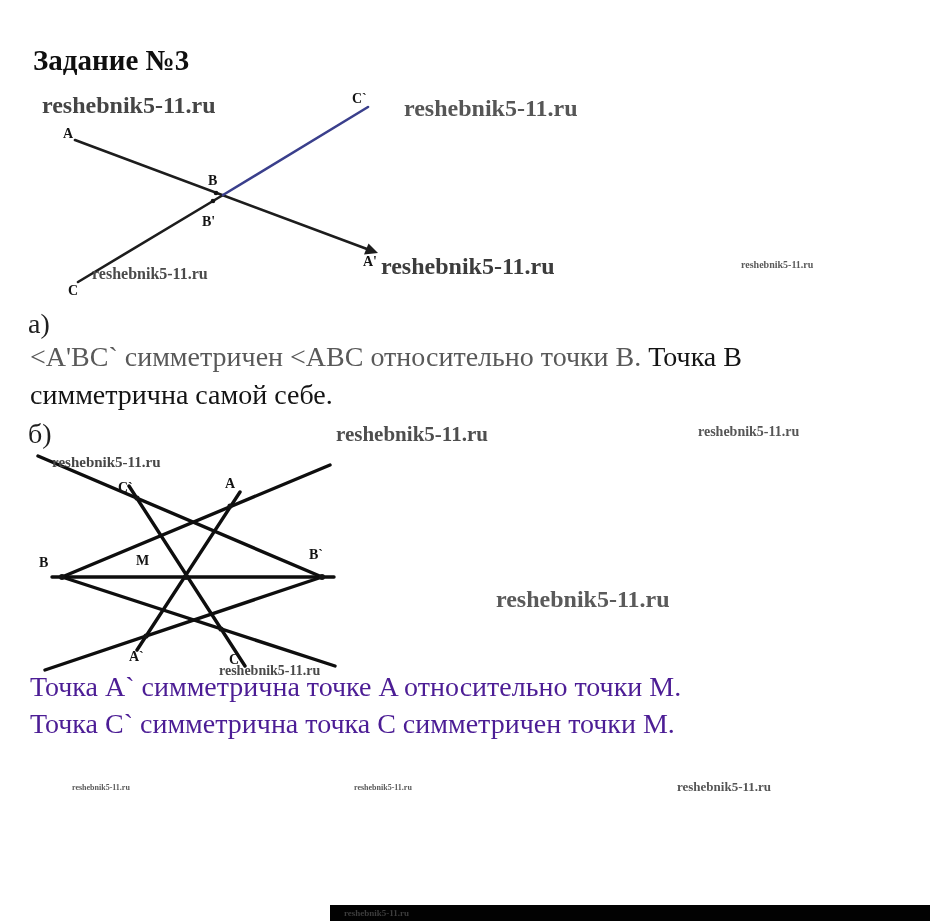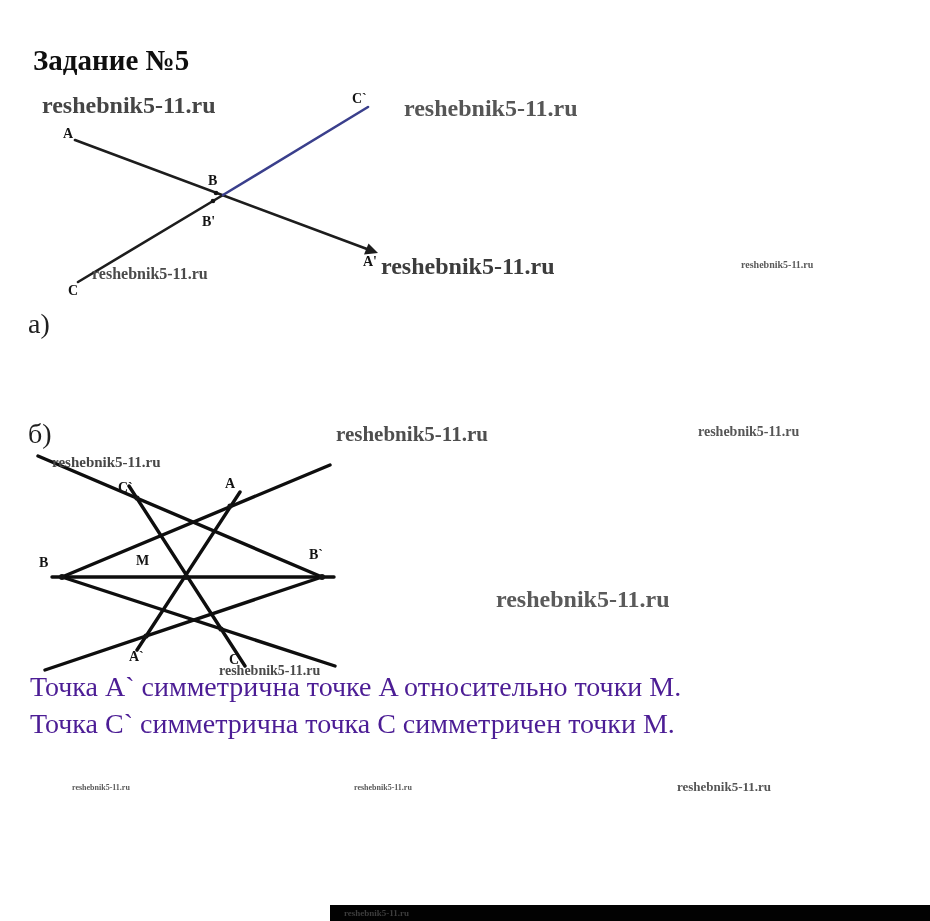--- a/index.html
+++ b/index.html
@@ -22,38 +22,39 @@
   .dot{fill:#141414;}
   .bottombar{position:absolute;left:330px;top:905px;width:600px;height:16px;background:#020202;
     display:flex;align-items:center;padding-left:14px;box-sizing:border-box;}
   .bottombar span{font-size:9px;font-weight:bold;color:#3d3d3d;font-family:"Liberation Serif",serif;}
 </style>
 </head>
 <body>
 
 <div class="page">
 
-  <h1 class="title">Задание №5</h1>
+  <h1 class="title">Задание №3</h1>
 
   <svg class="fig" style="left:30px;top:85px" width="420" height="215" viewBox="0 0 420 215">
     <line class="ln" x1="45" y1="55" x2="337" y2="164"></line>
     <polygon points="348,168 334,169.5 338.5,158.5" fill="#1d1d1d"></polygon>
     <line class="ln" x1="48" y1="197" x2="193" y2="110"></line>
     <line class="lnb" x1="193" y1="110" x2="338" y2="22"></line>
     <circle class="dot" cx="186" cy="108" r="2.3"></circle>
     <circle class="dot" cx="183" cy="116" r="2.3"></circle>
     <text class="lbl" x="33" y="53">A</text>
     <text class="lbl" x="322" y="18">C`</text>
     <text class="lbl" x="178" y="100">B</text>
     <text class="lbl" x="172" y="141">B'</text>
     <text class="lbl" x="333" y="181">A'</text>
     <text class="lbl" x="38" y="210">C</text>
   </svg>
 
   <div class="slabel" style="left:28px;top:308px">а)</div>
+  <div class="para"><span class="s1">&lt;A'BC` симметричен &lt;ABC относительно точки B.</span> <span class="s2">Точка B симметрична самой себе.</span></div>
 
   <div class="slabel" style="left:28px;top:418px">б)</div>
 
   <svg class="fig" style="left:25px;top:448px" width="350" height="235" viewBox="0 0 350 235">
     <line class="ln2" x1="27" y1="129" x2="309" y2="129"></line>
     <line class="ln2" x1="37" y1="129" x2="305" y2="17"></line>
     <line class="ln2" x1="37" y1="129" x2="310" y2="218"></line>
     <line class="ln2" x1="297" y1="129" x2="13" y2="8"></line>
     <line class="ln2" x1="297" y1="129" x2="20" y2="222"></line>
     <line class="ln2" x1="215" y1="44" x2="112" y2="202"></line>

